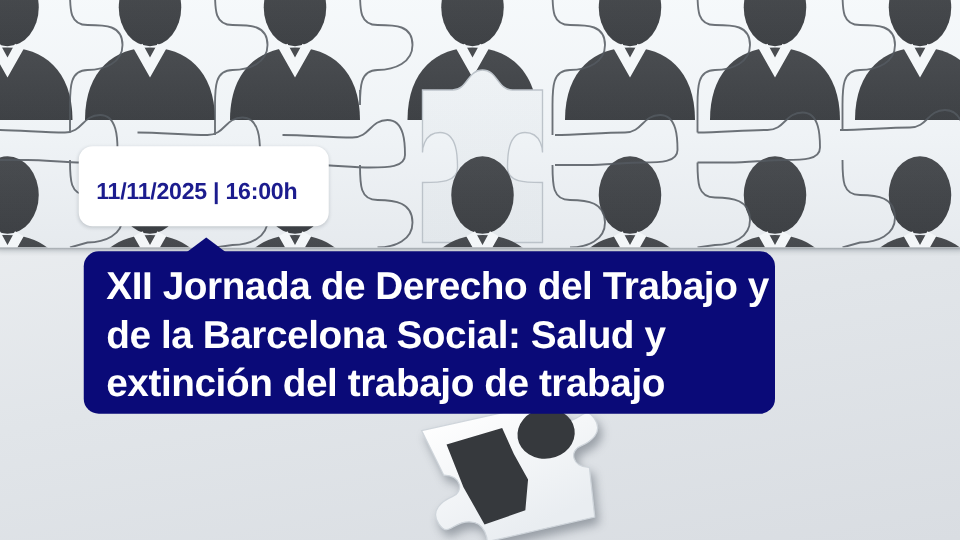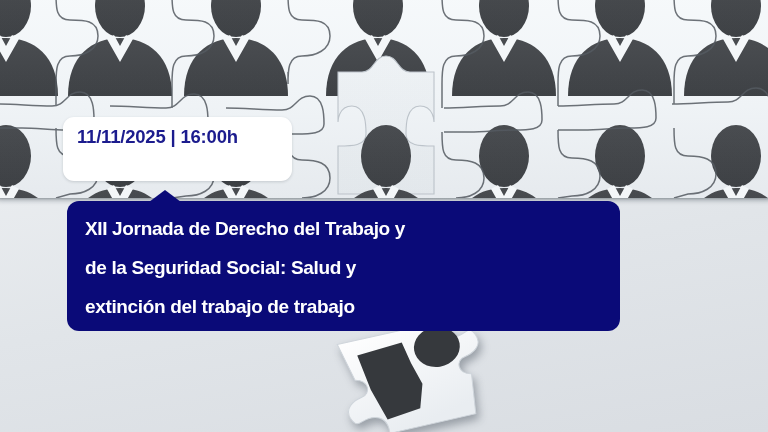--- a/index.html
+++ b/index.html
@@ -43,24 +43,24 @@
     position:absolute;
     left:330px; top:322px; width:180px; height:118px;
   }
   .loose-piece svg { display:block; width:100%; height:100%;
     filter:drop-shadow(3px 5px 4px rgba(70,80,92,.45)); }
 
   
   .date-card {
     position:absolute;
     left:63px; top:117px;
-    width:229px; height:64px;
+    width:200px; height:64px;
     background:#ffffff;
     border-radius:11px;
-    padding:8px 14px 0 14px;
+    padding:24px 14px 0 14px;
     box-shadow:0 1px 3px rgba(40,50,60,.18);
   }
   .date-line {
     color:#1c1c8e;
     font-weight:bold;
     font-size:18.5px;
     line-height:23px;
     letter-spacing:-.2px;
     white-space:nowrap;
   }
@@ -80,21 +80,21 @@
     position:absolute;
     left:82px; top:-11px;
     width:0; height:0;
     border-left:16px solid transparent;
     border-right:16px solid transparent;
     border-bottom:12px solid #0a0a78;
   }
   .title-line {
     color:#ffffff;
     font-weight:bold;
-    font-size:19px;
+    font-size:31px;
     line-height:39px;
     letter-spacing:-.35px;
     white-space:nowrap;
   }
 </style>
 </head>
 <body>
 
 <div class="banner">
 
@@ -282,17 +282,17 @@
       </g>
     </svg>
   </div>
 
   <div class="date-card">
     <div class="date-line">11/11/2025  |  16:00h</div>
   </div>
 
   <div class="title-card">
     <div class="title-line">XII Jornada de Derecho del Trabajo y</div>
-    <div class="title-line">de la Seguridad Social: Salud y</div>
+    <div class="title-line">de la Barcelona Social: Salud y</div>
     <div class="title-line">extinción del trabajo de trabajo</div>
   </div>
 
 </div>
 
 </body></html>

